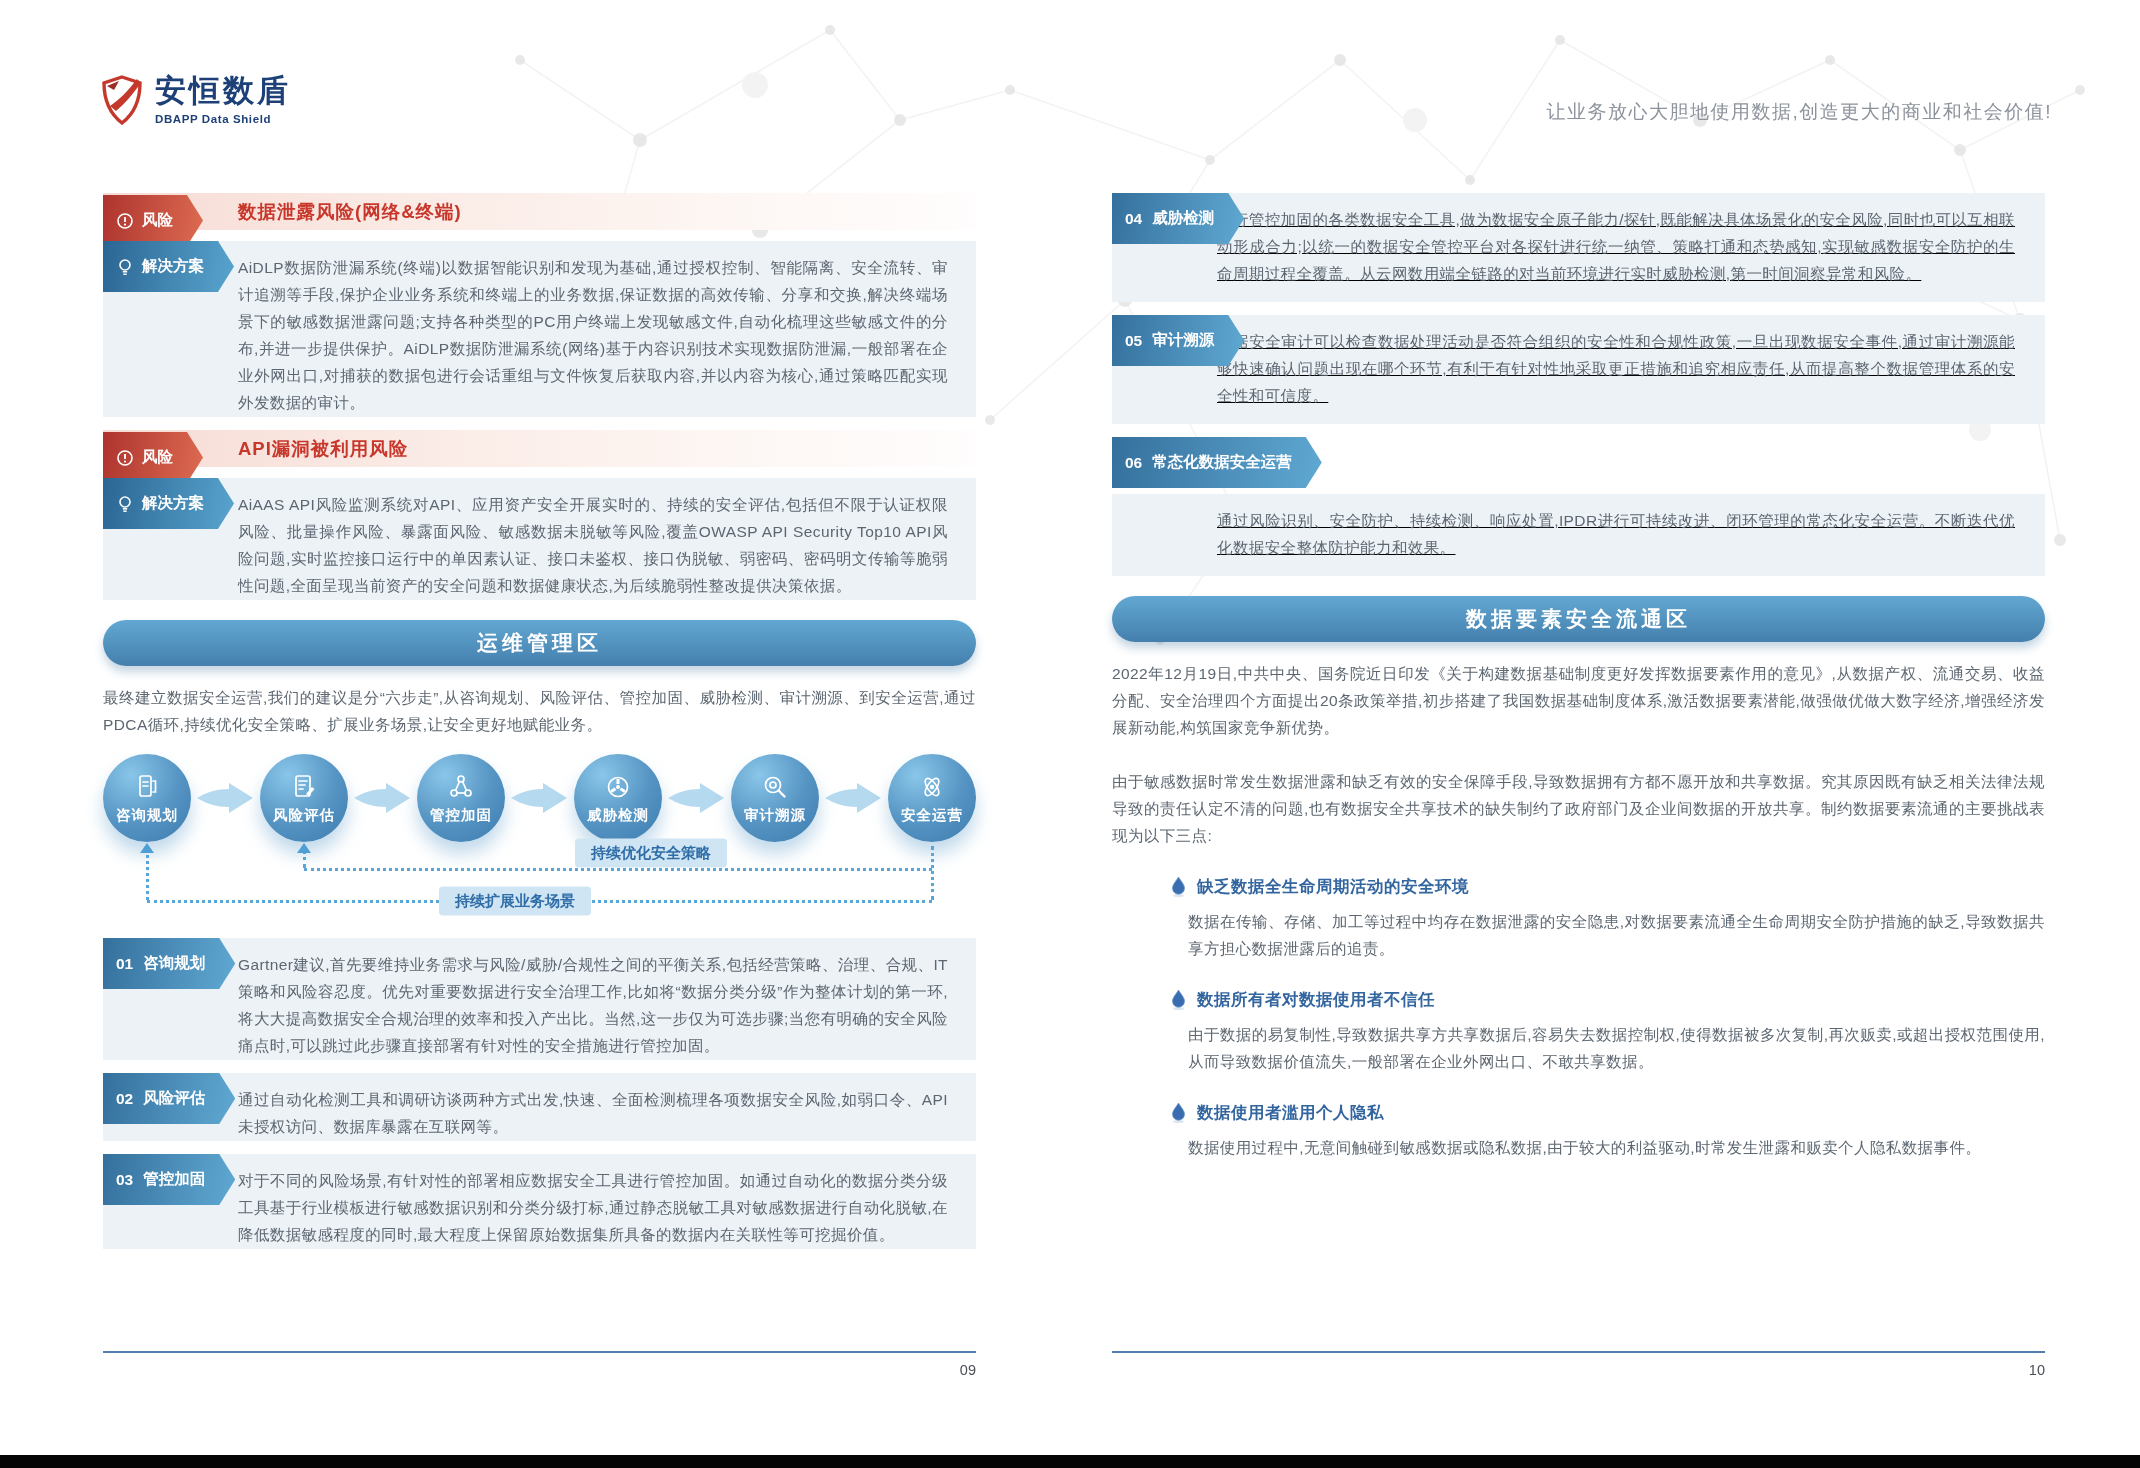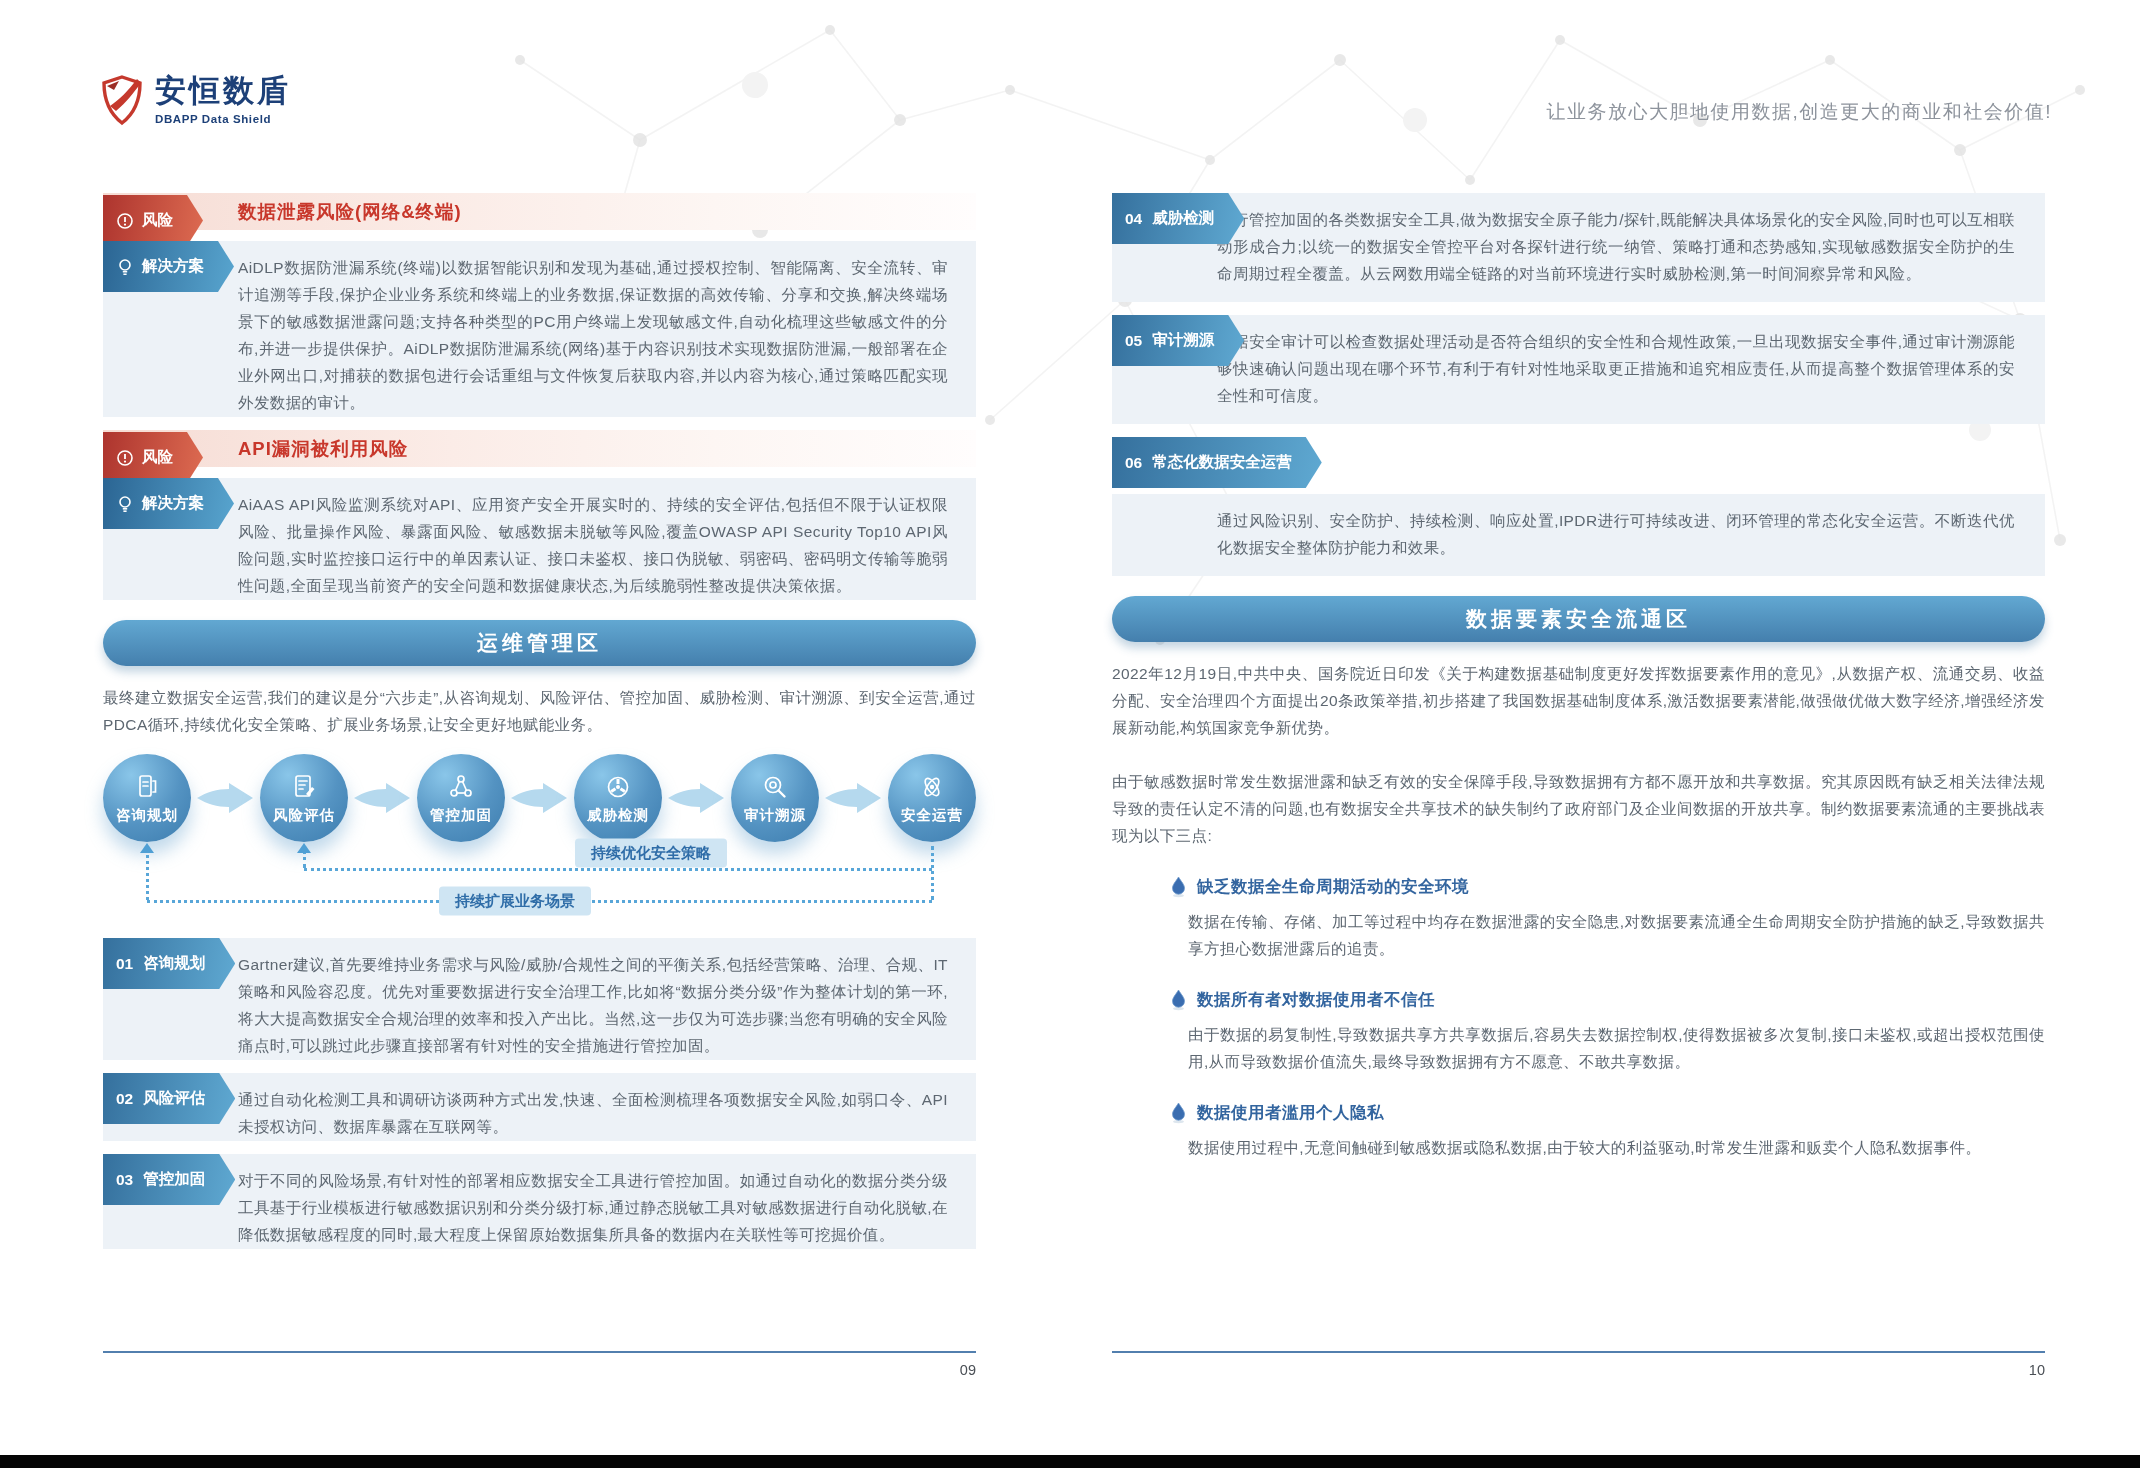--- a/index.html
+++ b/index.html
@@ -31,21 +31,21 @@
   .risk-row{position:relative;height:37px;margin-bottom:11px;}
   .risk-bar{position:absolute;left:0;top:0;right:0;height:37px;box-sizing:border-box;
             background:linear-gradient(90deg,#f6dcd4 0%,#fbece7 40%,#fdf6f3 70%,#fffdfd 100%);
             display:flex;align-items:center;padding-left:135px;
             font-size:18.5px;font-weight:bold;color:#c8372b;letter-spacing:1px;}
   .risk-row .tag{position:absolute;left:0;top:2px;}
 
   .panel{position:relative;background:#edf2f7;margin-bottom:13px;}
   .panel .tag{position:absolute;left:0;top:0;}
   .pad-l{padding:13px 28px 1px 135px;}
-  .pad-r{padding:13px 30px 15px 105px;}
+  .pad-r{padding:13px 30px 15px 105px;text-decoration:underline;}
   .body-text{font-size:15.5px;line-height:27px;color:#5d6771;text-align:justify;letter-spacing:0.4px;}
 
   
   .banner{height:46px;border-radius:24px;margin:20px 0 18px;
           background:linear-gradient(180deg,#62a8d2 0%,#447fad 100%);
           box-shadow:0 6px 10px rgba(70,125,165,.32);
           display:flex;align-items:center;justify-content:center;
           color:#fff;font-size:21px;font-weight:bold;letter-spacing:4px;}
 
   
@@ -372,21 +372,21 @@
       <div class="body-text bullet-body">数据在传输、存储、加工等过程中均存在数据泄露的安全隐患,对数据要素流通全生命周期安全防护措施的缺乏,导致数据共享方担心数据泄露后的追责。</div>
     </div>
     <div class="bullet">
       <div class="bullet-head">
         <svg width="17" height="22" viewBox="0 0 17 22">
           <ellipse cx="8.5" cy="19.6" rx="5.4" ry="1.7" fill="#dde6ee"></ellipse>
           <path d="M8.5 1 C11.5 6 14.5 8.6 14.5 12.2 a6 6 0 1 1 -12 0 C2.5 8.6 5.5 6 8.5 1 Z" fill="#3a6db0" stroke="#6f9bcd" stroke-width="0.8"></path>
         </svg>
         <span>数据所有者对数据使用者不信任</span>
       </div>
-      <div class="body-text bullet-body">由于数据的易复制性,导致数据共享方共享数据后,容易失去数据控制权,使得数据被多次复制,接口未鉴权,或超出授权范围使用,从而导致数据价值流失,最终导致数据拥有方不愿意、不敢共享数据。</div>
+      <div class="body-text bullet-body">由于数据的易复制性,导致数据共享方共享数据后,容易失去数据控制权,使得数据被多次复制,再次贩卖,或超出授权范围使用,从而导致数据价值流失,一般部署在企业外网出口、不敢共享数据。</div>
     </div>
     <div class="bullet">
       <div class="bullet-head">
         <svg width="17" height="22" viewBox="0 0 17 22">
           <ellipse cx="8.5" cy="19.6" rx="5.4" ry="1.7" fill="#dde6ee"></ellipse>
           <path d="M8.5 1 C11.5 6 14.5 8.6 14.5 12.2 a6 6 0 1 1 -12 0 C2.5 8.6 5.5 6 8.5 1 Z" fill="#3a6db0" stroke="#6f9bcd" stroke-width="0.8"></path>
         </svg>
         <span>数据使用者滥用个人隐私</span>
       </div>
       <div class="body-text bullet-body">数据使用过程中,无意间触碰到敏感数据或隐私数据,由于较大的利益驱动,时常发生泄露和贩卖个人隐私数据事件。</div>

